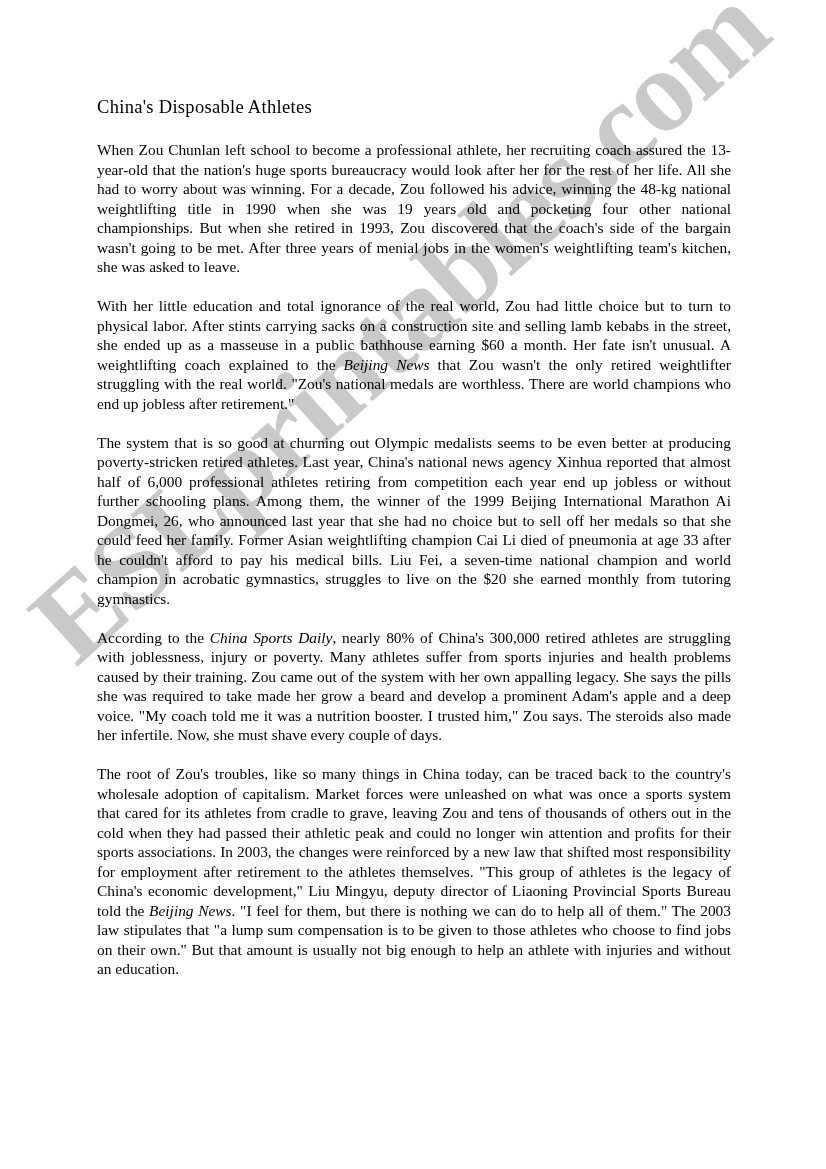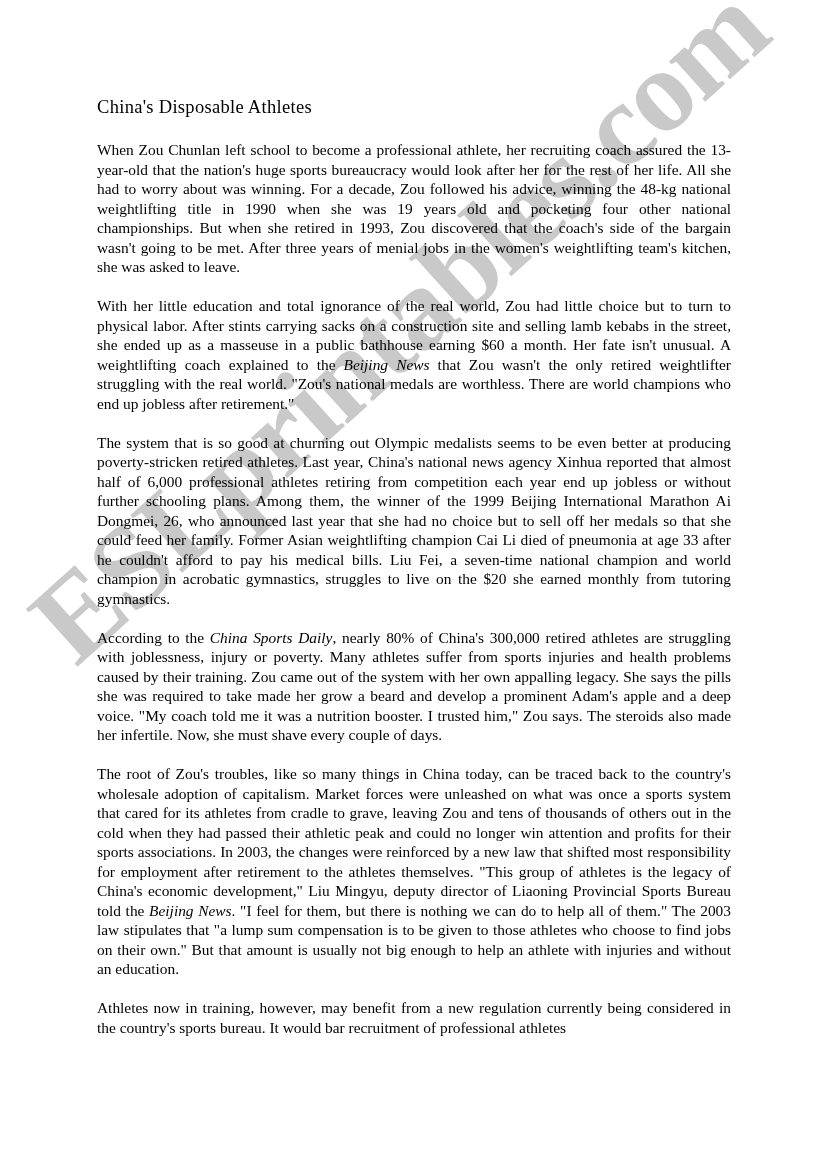--- a/index.html
+++ b/index.html
@@ -102,18 +102,17 @@
   <div class="content">
 
     <h1 class="doc-title">China's Disposable Athletes</h1>
 
     <div class="body-text">
         <p class="para"><span>When Zou Chunlan left school to become a professional athlete, her recruiting coach assured the 13-year-old that the nation's huge sports bureaucracy would look after her for the rest of her life. All she had to worry about was winning. For a decade, Zou followed his advice, winning the 48-kg national weightlifting title in 1990 when she was 19 years old and pocketing four other national championships. But when she retired in 1993, Zou discovered that the coach's side of the bargain wasn't going to be met. After three years of menial jobs in the women's weightlifting team's kitchen, she was asked to leave.</span></p>
         <p class="para"><span>With her little education and total ignorance of the real world, Zou had little choice but to turn to physical labor. After stints carrying sacks on a construction site and selling lamb kebabs in the street, she ended up as a masseuse in a public bathhouse earning $60 a month. Her fate isn't unusual. A weightlifting coach explained to the </span><i>Beijing News</i><span> that Zou wasn't the only retired weightlifter struggling with the real world. "Zou's national medals are worthless. There are world champions who end up jobless after retirement."</span></p>
         <p class="para"><span>The system that is so good at churning out Olympic medalists seems to be even better at producing poverty-stricken retired athletes. Last year, China's national news agency Xinhua reported that almost half of 6,000 professional athletes retiring from competition each year end up jobless or without further schooling plans. Among them, the winner of the 1999 Beijing International Marathon Ai Dongmei, 26, who announced last year that she had no choice but to sell off her medals so that she could feed her family. Former Asian weightlifting champion Cai Li died of pneumonia at age 33 after he couldn't afford to pay his medical bills. Liu Fei, a seven-time national champion and world champion in acrobatic gymnastics, struggles to live on the $20 she earned monthly from tutoring gymnastics.</span></p>
         <p class="para"><span>According to the </span><i>China Sports Daily</i><span>, nearly 80% of China's 300,000 retired athletes are struggling with joblessness, injury or poverty. Many athletes suffer from sports injuries and health problems caused by their training. Zou came out of the system with her own appalling legacy. She says the pills she was required to take made her grow a beard and develop a prominent Adam's apple and a deep voice. "My coach told me it was a nutrition booster. I trusted him," Zou says. The steroids also made her infertile. Now, she must shave every couple of days.</span></p>
         <p class="para"><span>The root of Zou's troubles, like so many things in China today, can be traced back to the country's wholesale adoption of capitalism. Market forces were unleashed on what was once a sports system that cared for its athletes from cradle to grave, leaving Zou and tens of thousands of others out in the cold when they had passed their athletic peak and could no longer win attention and profits for their sports associations. In 2003, the changes were reinforced by a new law that shifted most responsibility for employment after retirement to the athletes themselves. "This group of athletes is the legacy of China's economic development," Liu Mingyu, deputy director of Liaoning Provincial Sports Bureau told the </span><i>Beijing News</i><span>. "I feel for them, but there is nothing we can do to help all of them." The 2003 law stipulates that "a lump sum compensation is to be given to those athletes who choose to find jobs on their own." But that amount is usually not big enough to help an athlete with injuries and without an education.</span></p>
-        <p class="para"><span>Athletes now in training, however, may benefit from a new regulation currently being considered in the country's sports bureau. It would bar recruitment of professional athletes</span></p>
       </div>
 
   </div>
 
 </div>
 
 </body></html>

